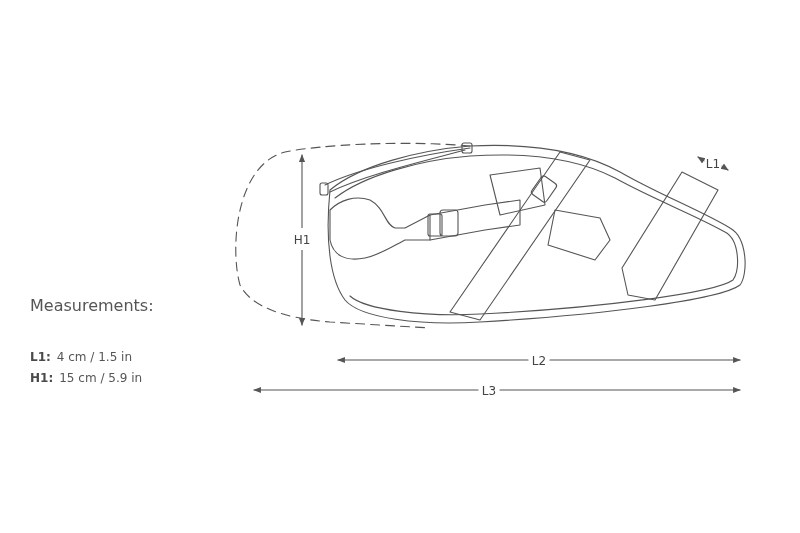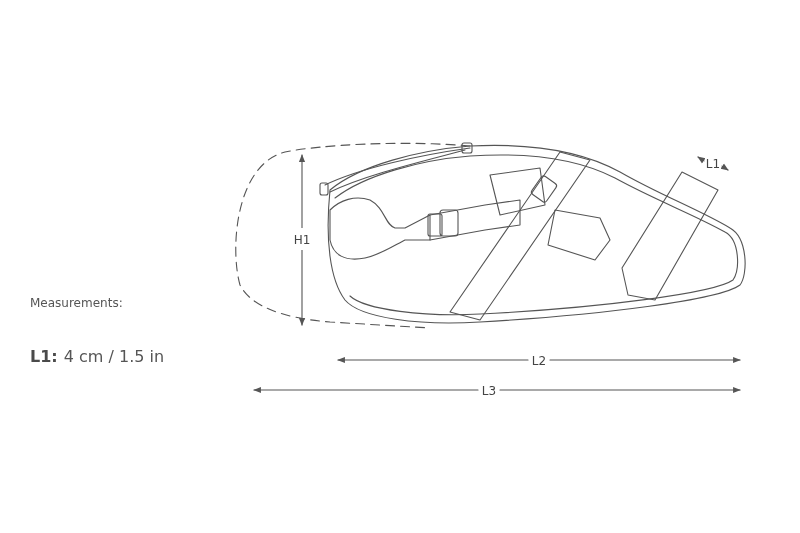--- a/index.html
+++ b/index.html
@@ -1,31 +1,32 @@
 <!DOCTYPE html>
 <html><head>
 <meta charset="utf-8">
 <style>
   html, body { margin:0; padding:0; background:#ffffff; }
   body { width:800px; height:533px; position:relative; overflow:hidden; font-family:"DejaVu Sans", sans-serif; color:#4a4a4a; }
-  .heading { position:absolute; left:30px; top:296px; font-size:12px; color:#555; }
-  .meas { position:absolute; left:30px; top:347px; font-size:16px; line-height:20.5px; color:#555; }
+  .heading { position:absolute; left:30px; top:296px; font-size:16px; color:#555; }
+  .meas { position:absolute; left:30px; top:347px; font-size:12px; line-height:20.5px; color:#555; }
   .meas .row { white-space:nowrap; }
   .meas .k { font-weight:bold; color:#4a4a4a; display:inline-block; }
   .meas .v { margin-left:6px; }
   svg.diagram { position:absolute; left:0; top:0; }
   .dimlabel { font-family:"DejaVu Sans", sans-serif; font-size:12px; fill:#444; }
 </style>
 </head>
 <body>
 
 <div class="heading">Measurements:</div>
 
 <div class="meas">
   <div class="row"><span class="k">L1:</span><span class="v">4 cm  /  1.5 in</span></div>
+  <div class="row"><span class="k">H1:</span><span class="v">15 cm  /  5.9 in</span></div>
 </div>
 
 <svg class="diagram" width="800" height="533" viewBox="0 0 800 533">
   <defs>
     <marker id="arr" viewBox="0 0 10 10" refX="9" refY="5" markerWidth="7" markerHeight="7" orient="auto-start-reverse">
       <path d="M0,1 L10,5 L0,9 z" fill="#555"></path>
     </marker>
   </defs>
   <g fill="none" stroke="#555" stroke-width="1.1" stroke-linejoin="round" stroke-linecap="round">
 

